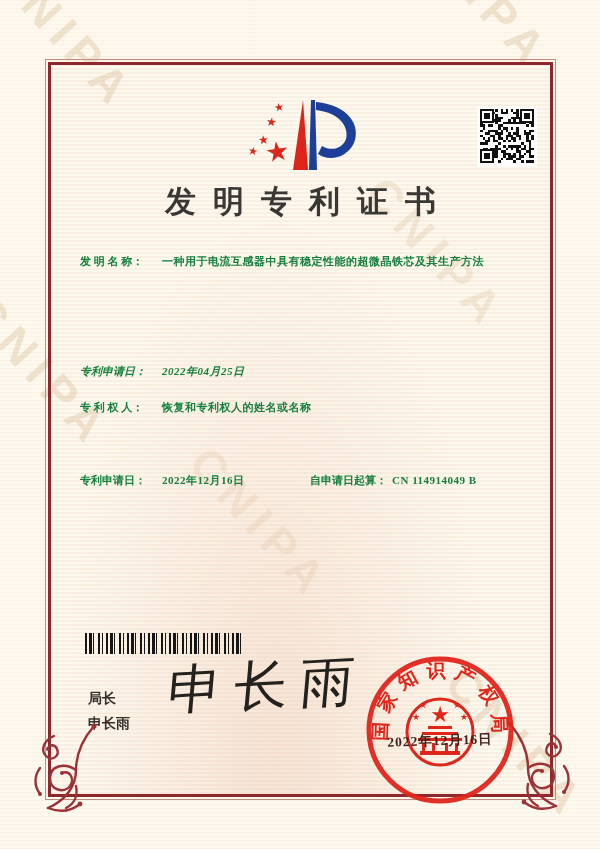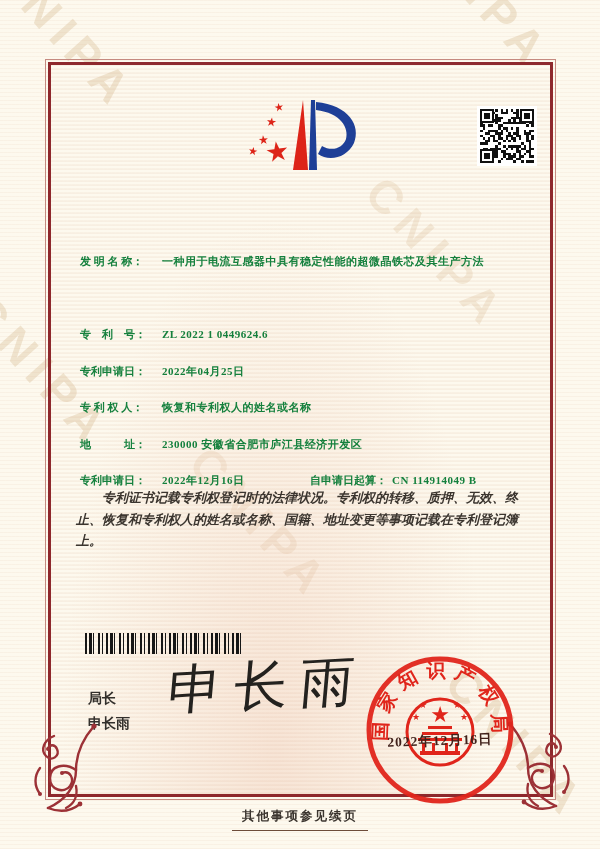--- a/index.html
+++ b/index.html
@@ -619,45 +619,39 @@
         <i></i>
       </div>
     <div class="finder f-tr" style="right:3px;top:3px;">
         <i></i>
       </div>
     <div class="finder f-bl" style="left:3px;bottom:3px;">
         <i></i>
       </div>
   </div>
 
+  <div class="title">发明专利证书</div>
 
   <div class="row" style="top:254px;">
     <span class="lab">发 明 名 称：</span><span class="val">一种用于电流互感器中具有稳定性能的超微晶铁芯及其生产方法</span>
   </div>
-  <div class="row" style="top:327px;">
-    <span class="lab">专　利　号：</span><span class="val">ZL 2022 1 0449624.6</span>
-  </div>
-  <div class="row" style="top:364px;">
+  <div class="row" style="top:364px;font-style:italic;">
     <span class="lab">专利申请日：</span><span class="val">2022年04月25日</span>
   </div>
   <div class="row" style="top:400px;">
     <span class="lab">专 利 权 人：</span><span class="val">恢复和专利权人的姓名或名称</span>
-  </div>
-  <div class="row" style="top:437px;">
-    <span class="lab">地　　　址：</span><span class="val">230000 安徽省合肥市庐江县经济开发区</span>
   </div>
   <div class="row" style="top:473px;">
     <span class="lab">专利申请日：</span><span class="val">2022年12月16日</span>
     <span class="pair2">
       <span class="lab">自申请日起算：</span><span class="val">CN 114914049 B</span>
     </span>
   </div>
 
   <div class="paras">
-    <p>专利证书记载专利权登记时的法律状况。专利权的转移、质押、无效、终止、恢复和专利权人的姓名或名称、国籍、地址变更等事项记载在专利登记簿上。</p>
   </div>
 
   <div class="barcode"></div>
 
   <div class="director">
     <div>局长</div>
     <div>申长雨</div>
   </div>
 
   <div class="autograph">申长雨</div>
@@ -684,17 +678,14 @@
         <rect x="60" y="91" width="3" height="8"></rect>
         <rect x="70" y="91" width="3" height="8"></rect>
         <rect x="83" y="91" width="3" height="8"></rect>
         <rect x="93" y="91" width="3" height="8"></rect>
         <rect x="58" y="99" width="40" height="4"></rect>
       </g>
     </svg>
     <div class="seal-date">2022年12月16日</div>
   </div>
 
-  <div class="continuation">
-    <span>其他事项参见续页</span>
-  </div>
 
 </div>
 
 </body></html>

